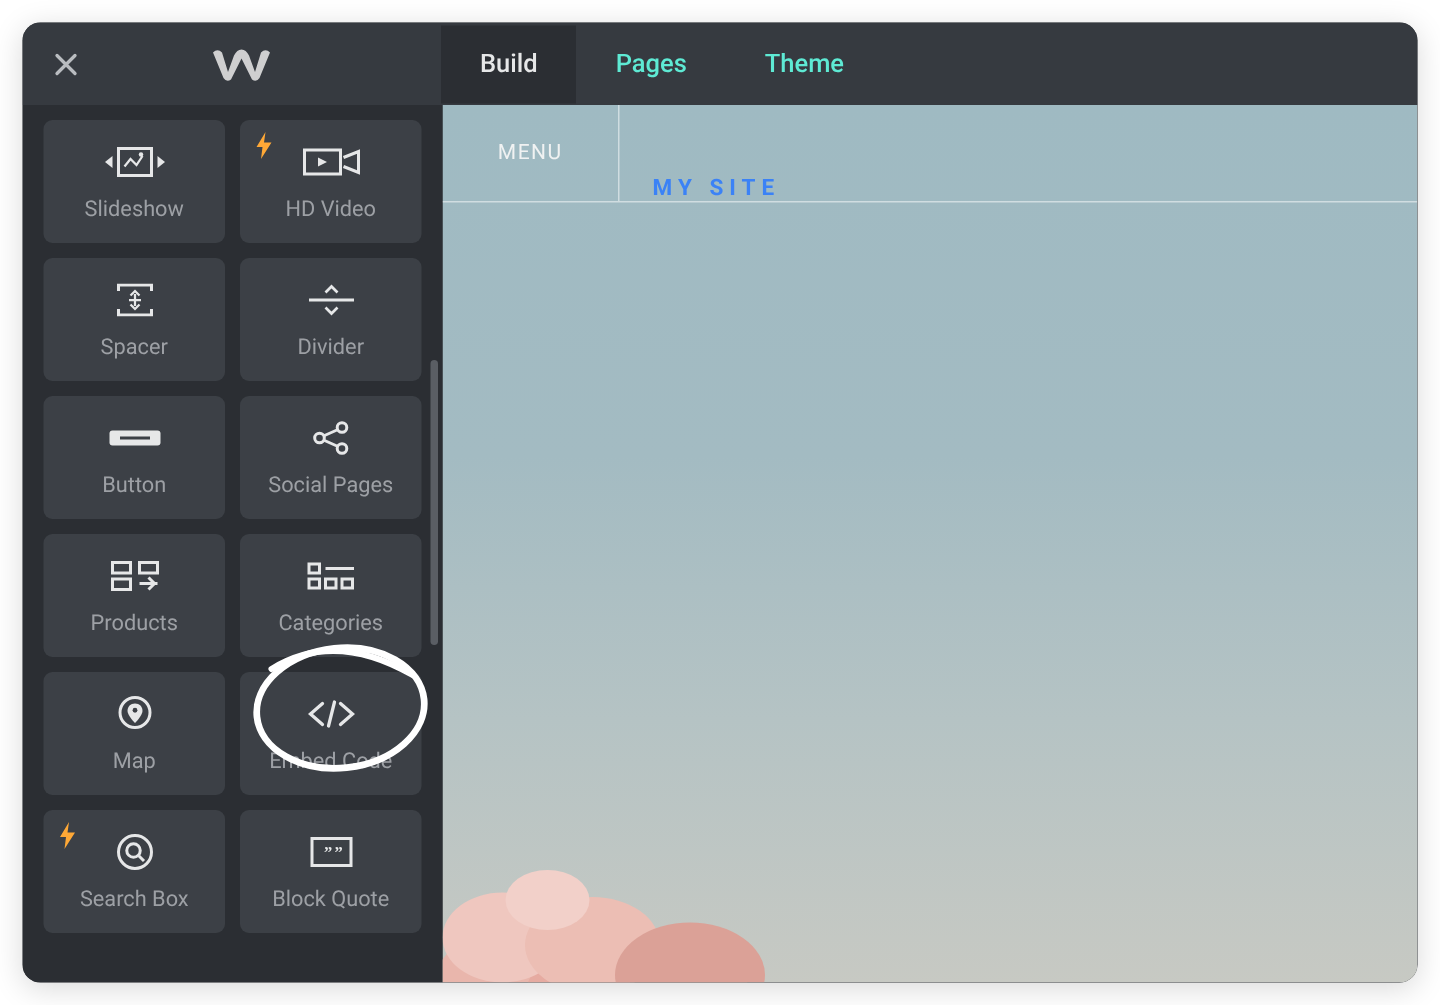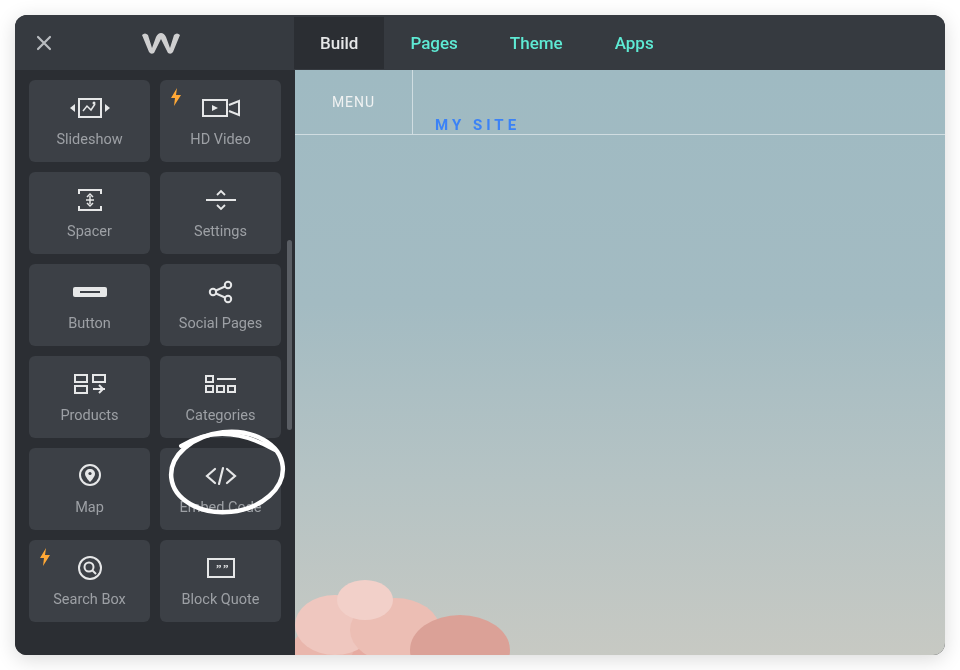--- a/index.html
+++ b/index.html
@@ -187,21 +187,20 @@
     </div>
     <div class="logo">
       <svg width="42" height="26" viewBox="0 0 42 26">
           <path d="M2 5 Q5 2 8 5 L12 18 L16 7 Q18 3 21 3 Q24 3 26 7 L30 18 L34 5 Q37 2 40 5 L33 22 Q31 25 28 23 L21 9 L14 23 Q11 25 9 22 Z" fill="#cfcfd0"></path>
         </svg>
     </div>
     <div class="nav">
       <div class="nav-item active"><span>Build</span></div>
       <div class="nav-item"><span>Pages</span></div>
       <div class="nav-item"><span>Theme</span></div>
-      <div class="nav-item"><span>Apps</span></div>
     </div>
   </div>
 
   <div class="main">
 
     <div class="sidebar">
       <div class="elements">
 
         <div class="element">
           <div class="icon-wrap">
@@ -242,21 +241,21 @@
           <span class="el-label">Spacer</span>
         </div>
 
         <div class="element">
           <div class="icon-wrap">
             <svg width="34" height="22" viewBox="0 0 34 22">
                 <line x1="2" y1="11" x2="32" y2="11" stroke="#e6e7e8" stroke-width="2"></line>
                 <path d="M13 6 L17 2 L21 6 M13 16 L17 20 L21 16" stroke="#e6e7e8" stroke-width="1.8" fill="none"></path>
               </svg>
           </div>
-          <span class="el-label">Settings</span>
+          <span class="el-label">Divider</span>
         </div>
 
         <div class="element">
           <div class="icon-wrap">
             <svg width="36" height="16" viewBox="0 0 36 16">
                 <rect x="1" y="3" width="34" height="10" rx="2" fill="#e6e7e8"></rect>
                 <line x1="8" y1="8" x2="28" y2="8" stroke="#3c4046" stroke-width="2"></line>
               </svg>
           </div>
           <span class="el-label">Button</span>

